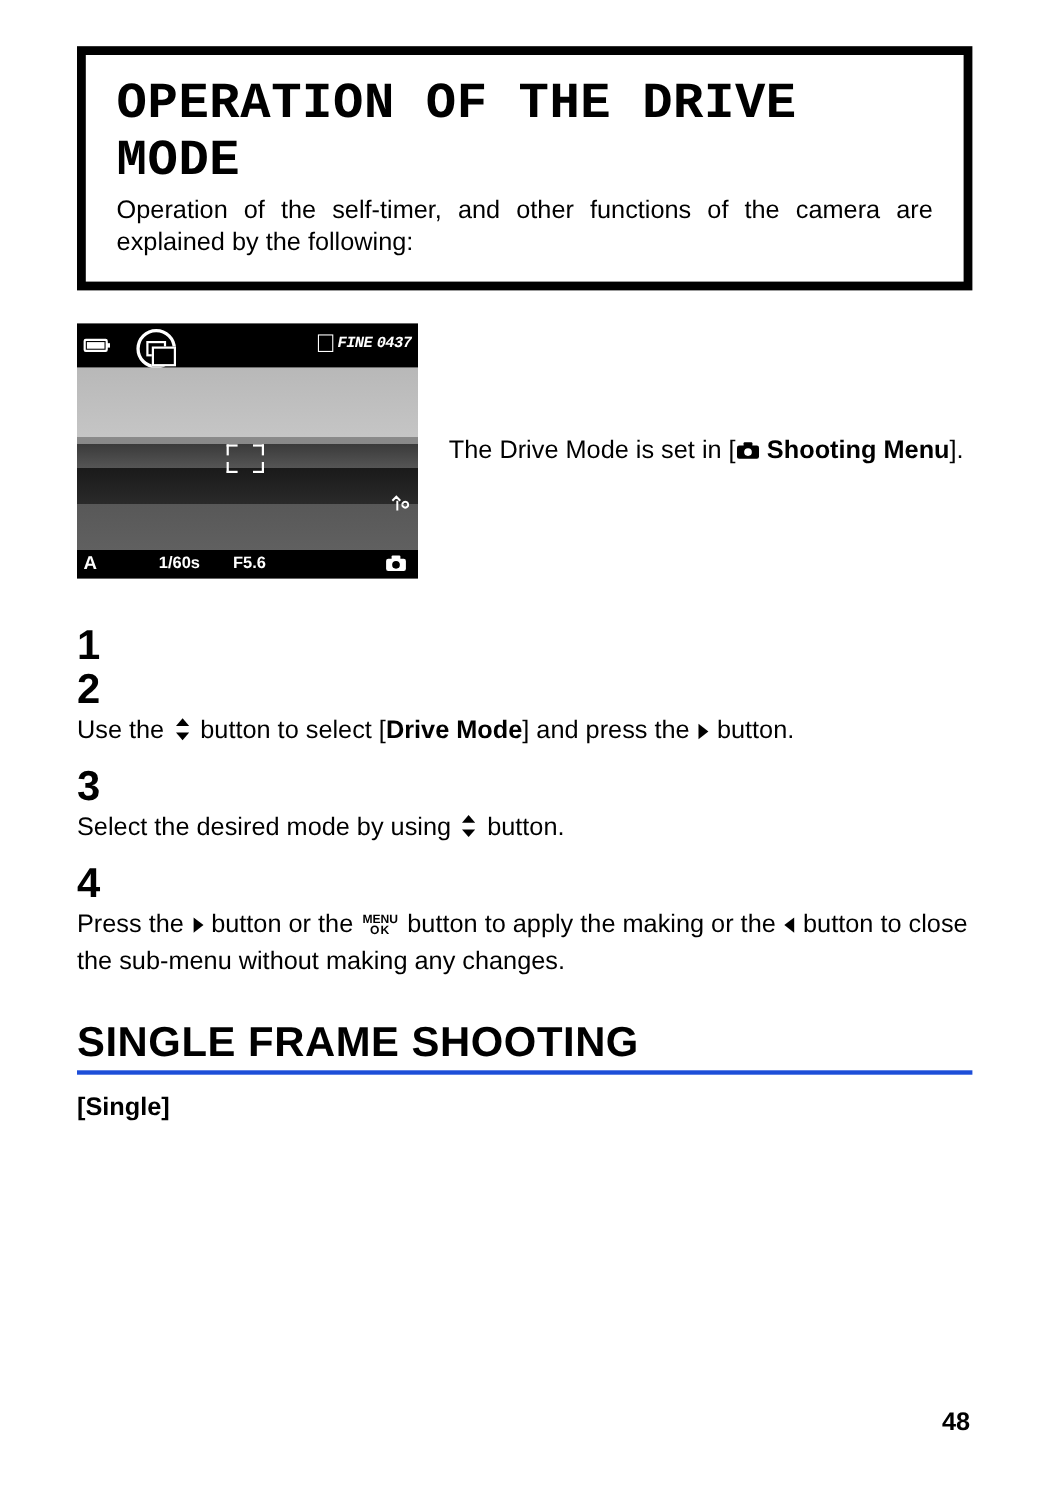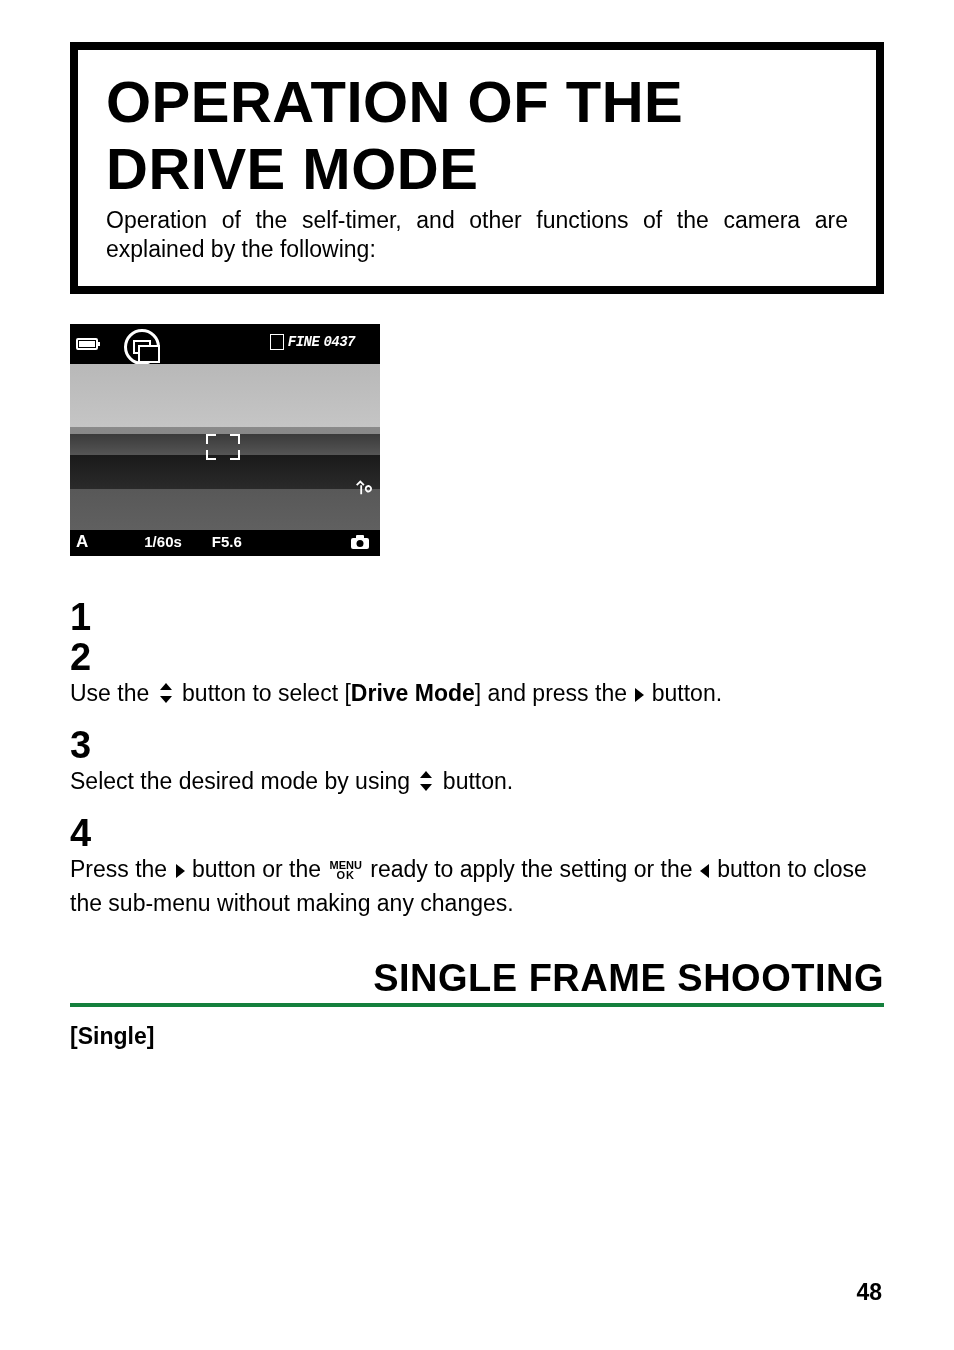--- a/index.html
+++ b/index.html
@@ -9,25 +9,25 @@
     height: 1350px;
     padding: 42px 70px 30px 70px;
     position: relative;
   }
   .title-box {
     border: 8px solid #000;
     padding: 18px 28px 22px 28px;
     margin-bottom: 30px;
   }
   .title-box h1 {
-    font-size: 58px;
+    font-size: 46px;
     font-weight: 700;
     letter-spacing: 0.5px;
     margin-bottom: 4px;
-    font-family: Liberation Sans, sans-serif;
+    font-family: Liberation Mono, monospace;
   }
   .title-box p {
     font-size: 23px;
     line-height: 1.25;
     text-align: justify;
   }
   .intro-row {
     display: flex;
     align-items: center;
     gap: 28px;
@@ -65,21 +65,21 @@
     left: 48px;
     top: -1px;
   }
   .drive-badge-inner {
     width: 18px; height: 14px; border: 2px solid #fff; position: relative;
   }
   .drive-badge-inner::after {
     content:""; position:absolute; left:3px; top:3px; width:18px; height:14px; border:2px solid #fff; background:#000;
   }
   .top-right {
-    position:absolute; right:19px; top:4px;
+    position:absolute; right:0; top:4px;
     display:flex; align-items:center; gap:4px;
     font-family: "Courier New", monospace;
     font-weight: bold;
     font-size: 14px;
     font-style: italic;
     letter-spacing: -0.5px;
   }
   .sd-icon { width:14px; height:16px; border:1.5px solid #fff; display:inline-block; position:relative; }
   .fine-label { color:#fff; }
   .counter { color:#fff;font-style:italic; }
@@ -143,26 +143,25 @@
     vertical-align: -2px;
     padding: 0 2px;
   }
   .menu-ok .ok { letter-spacing: 1px; }
   .arrow-ud, .arrow-r, .arrow-l {
     display:inline-block; vertical-align:-3px;
   }
   h2.section {
     font-size: 38px;
     font-weight: bold;
-    border-bottom: 4px solid #15803d;
+    border-bottom: 4px solid #1d4ed8;
     padding-bottom: 3px;
     margin-top: 38px;
     margin-bottom: 16px;
     letter-spacing: 0.5px;
-    text-align: right;
   }
   .subhead {
     font-size: 23px;
     font-weight: bold;
     margin-bottom: 2px;
   }
   .body-text {
     font-size: 23px;
     line-height: 1.3;
     text-align: justify;
@@ -220,20 +219,27 @@
           <span class="capture-icon">
             <svg viewBox="0 0 20 16">
                 <rect x="1" y="4" width="18" height="11" rx="2" fill="#fff"></rect>
                 <rect x="6" y="1" width="8" height="4" rx="1" fill="#fff"></rect>
                 <circle cx="10" cy="9.5" r="3.5" fill="#000"></circle>
               </svg>
           </span>
         </div>
       </div>
     </div>
+    <div class="intro-text">
+      <span>The Drive Mode is set in [</span><span class="inline-camera-icon"><svg width="22" height="17" viewBox="0 0 22 17">
+            <rect x="1" y="4" width="20" height="12" rx="2" fill="#000"></rect>
+            <rect x="7" y="1" width="8" height="4" rx="1" fill="#000"></rect>
+            <circle cx="11" cy="10" r="3.5" fill="#fff"></circle>
+          </svg></span><b> Shooting Menu</b><span>].</span>
+    </div>
   </div>
 
   <div class="steps">
 
     <div class="step-num">1</div>
 
     <div class="step-num">2</div>
     <p class="step-text">
       <span>Use the </span><span class="arrow-ud"><svg width="20" height="22" viewBox="0 0 20 22">
             <polygon points="10,1 16,8 4,8" fill="#000"></polygon>
@@ -248,21 +254,21 @@
       <span>Select the desired mode by using </span><span class="arrow-ud"><svg width="20" height="22" viewBox="0 0 20 22">
             <polygon points="10,1 16,8 4,8" fill="#000"></polygon>
             <polygon points="10,21 16,14 4,14" fill="#000"></polygon>
           </svg></span><span> button.</span>
     </p>
 
     <div class="step-num">4</div>
     <p class="step-text">
       <span>Press the </span><span class="arrow-r"><svg width="12" height="18" viewBox="0 0 12 18">
             <polygon points="2,2 11,9 2,16" fill="#000"></polygon>
-          </svg></span><span> button or the </span><span class="menu-ok"><span>MENU</span><br><span class="ok">OK</span></span><span> ready to apply the setting or the </span><span class="arrow-l"><svg width="12" height="18" viewBox="0 0 12 18">
+          </svg></span><span> button or the </span><span class="menu-ok"><span>MENU</span><br><span class="ok">OK</span></span><span> button to apply the making or the </span><span class="arrow-l"><svg width="12" height="18" viewBox="0 0 12 18">
             <polygon points="10,2 1,9 10,16" fill="#000"></polygon>
           </svg></span><span> button to close the sub-menu without making any changes.</span>
     </p>
 
   </div>
 
   <h2 class="section">SINGLE FRAME SHOOTING</h2>
   <div class="subhead">[Single]</div>
 
   <div class="page-number">48</div>

